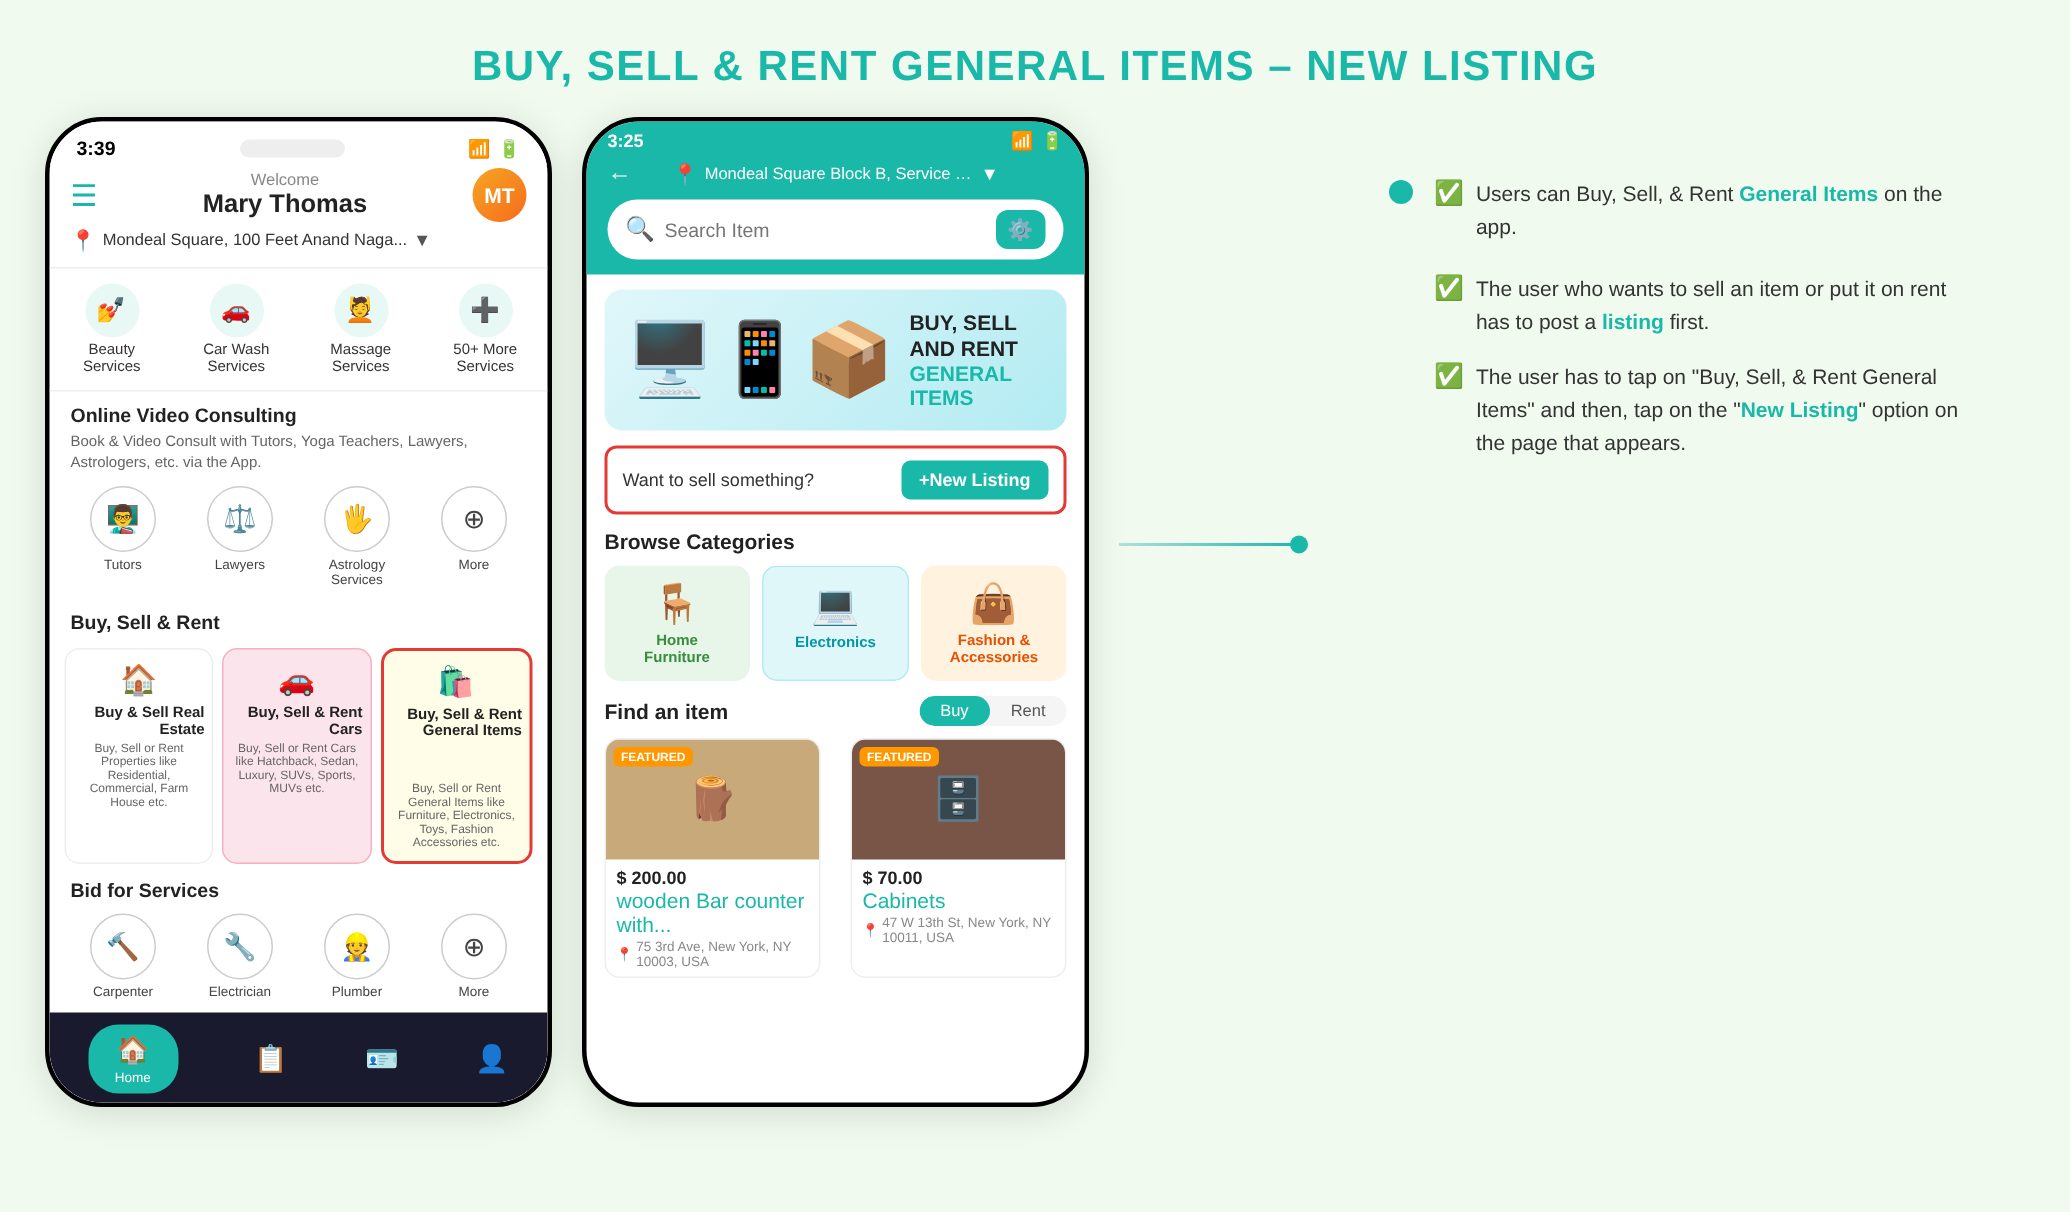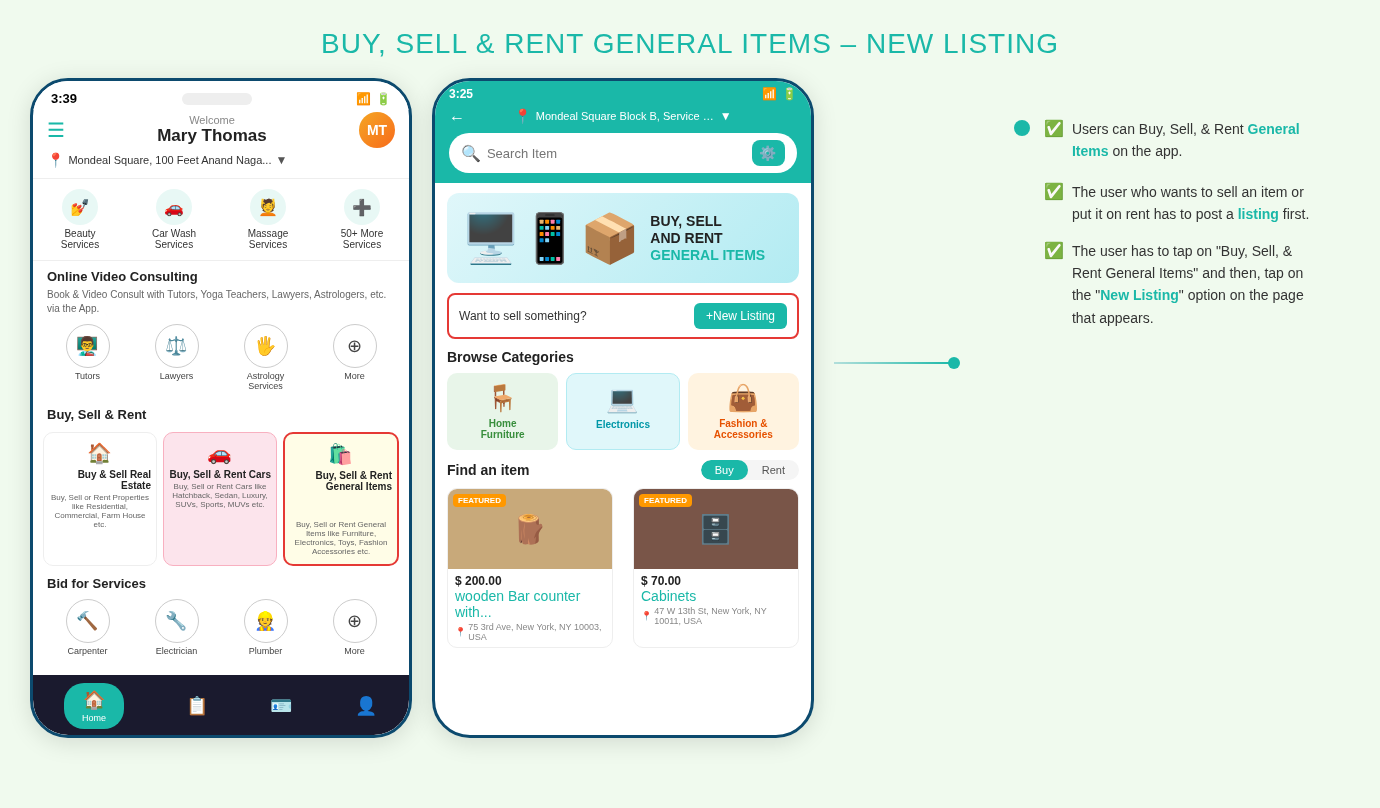--- a/index.html
+++ b/index.html
@@ -10,45 +10,45 @@
       min-height: 808px;
       position: relative;
       overflow-x: hidden;
     }
 
     
     .page-title {
       text-align: center;
       padding: 28px 0 18px;
       font-size: 28px;
-      font-weight: 400;
+      font-weight: 700;
       color: #1ab8a8;
       letter-spacing: 1px;
       text-transform: uppercase;
     }
 
     
     .main-layout {
       display: flex;
       flex-direction: row;
       align-items: flex-start;
       justify-content: center;
       gap: 20px;
       padding: 0 30px;
     }
 
     
     .phone-frame {
       background: #fff;
       border-radius: 38px;
-      border: 3px solid #0c4a6e;
+      border: 3px solid #000000;
       box-shadow: 0 4px 24px rgba(0,0,0,0.13);
       overflow: hidden;
       position: relative;
-      width: 382px;
+      width: 338px;
       min-height: 660px;
     }
 
     .phone-notch {
       background: #fff;
       display: flex;
       align-items: center;
       justify-content: space-between;
       padding: 10px 18px 4px;
       font-size: 12px;
@@ -253,21 +253,21 @@
       background: #fff;
     }
     .want-sell-text { font-size: 12px; color: #333; }
     .new-listing-btn {
       background: #1ab8a8;
       color: #fff;
       border: none;
       border-radius: 6px;
       padding: 6px 12px;
       font-size: 12px;
-      font-weight: 400;
+      font-weight: 700;
       cursor: pointer;
     }
 
     .browse-title { font-size: 14px; font-weight: 700; color: #222; margin-bottom: 8px; }
     .category-row {
       display: flex;
       gap: 8px;
       margin-bottom: 10px;
       overflow: hidden;
     }

